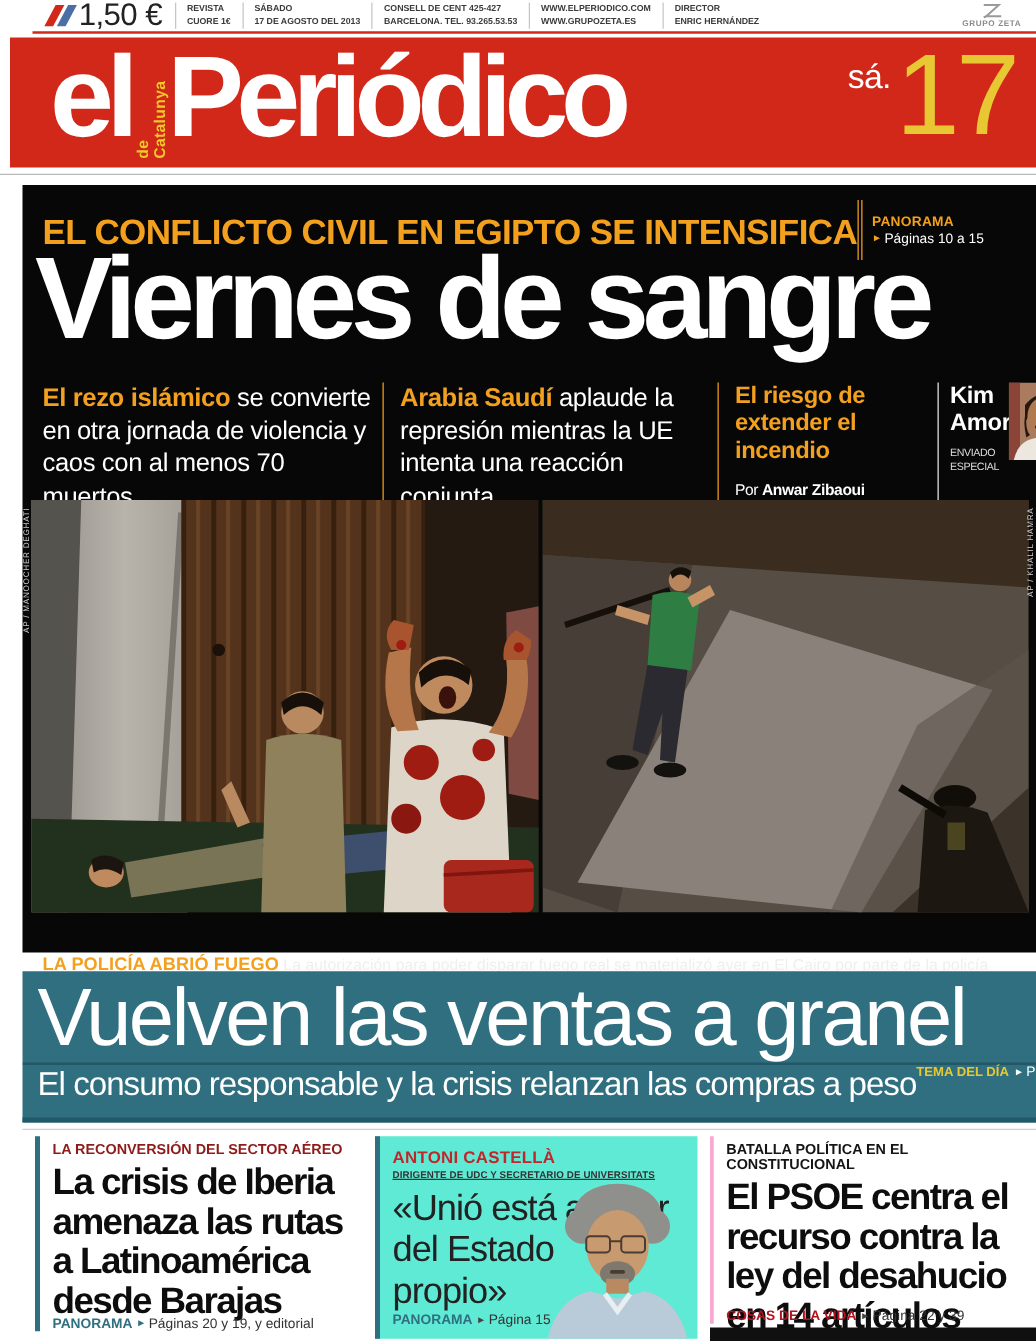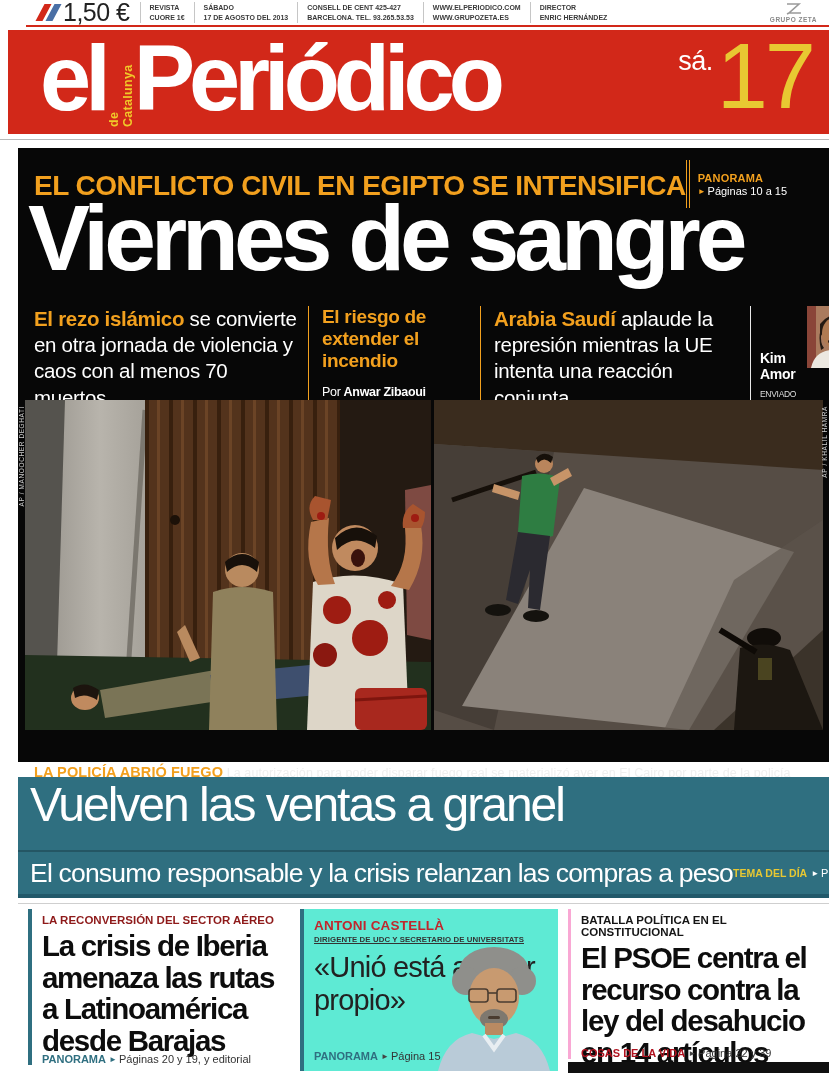--- a/index.html
+++ b/index.html
@@ -54,39 +54,39 @@
   .deck{position:absolute;top:158px;left:16px;right:6px;display:flex;}
   .deck-col{font-size:20.5px;line-height:1.28;color:#fff;letter-spacing:-0.3px;}
   .lead-word{color:#f2a01e;font-weight:bold;}
   .dc1{flex:0 0 266px;}
   .dc2{flex:0 0 246px;border-left:1px solid #f2a01e;padding-left:13px;margin-left:6px;}
   .dc3{flex:0 0 152px;border-left:1px solid #f2a01e;padding-left:13px;margin-left:8px;}
   .opinion-title{color:#f2a01e;font-size:19px;font-weight:bold;line-height:1.15;letter-spacing:-0.3px;}
   .opinion-by{color:#fff;font-size:12.5px;margin-top:12px;}
   .opinion-by b{margin-left:3px;}
   .dc4{flex:1;border-left:1px solid #e8e8e8;padding-left:9px;margin-left:10px;display:flex;gap:5px;}
-  .kim-name{color:#fff;font-weight:bold;font-size:14px;line-height:1.15;width:38px;margin-top:44px;}
+  .kim-name{color:#fff;font-weight:bold;font-size:19px;line-height:1.15;width:38px;}
   .kim-role{color:#ddd;font-size:8.5px;margin-top:7px;line-height:1.35;width:42px;}
   .kim-txt{display:flex;flex-direction:column;}
   .photos{position:absolute;top:252px;left:7px;display:flex;gap:3px;}
   .photo{line-height:0;}
   .credit{position:absolute;color:#cfcfcf;font-size:6.5px;letter-spacing:0.6px;
           writing-mode:vertical-rl;transform:rotate(180deg);white-space:nowrap;}
   .credit-left{left:0px;top:258px;}
   .credit-right{right:1px;top:258px;}
   .caption{position:absolute;top:616px;left:16px;right:10px;font-size:12.5px;color:#efefef;letter-spacing:0.1px;}
   .caption .lead-word{font-size:14.5px;}
 
   
   .tema{position:absolute;left:18px;right:0;top:777px;height:117px;background:#2f6f80;
         border-bottom:4px solid #22596a;box-sizing:content-box;}
-  .tema-headline{color:#fff;font-size:48px;font-weight:400;letter-spacing:-2px;
+  .tema-headline{color:#fff;font-size:65px;font-weight:400;letter-spacing:-2px;
                  padding:4px 0 0 12px;line-height:1.02;white-space:nowrap;}
   .tema-sub-row{position:absolute;left:0;right:0;bottom:0;height:42px;border-top:2px solid rgba(0,0,0,0.22);
-                display:flex;align-items:center;padding:0 10px 0 12px;}
+                display:flex;padding:0 10px 0 12px;}
   .tema-sub{color:#fff;font-size:26.5px;letter-spacing:-0.8px;flex:1;white-space:nowrap;}
   .tema-meta{display:flex;align-items:baseline;gap:4px;}
   .tema-section{color:#e8c832;font-weight:bold;font-size:10.5px;white-space:nowrap;}
   .tema-pages{color:#fff;font-size:11px;white-space:nowrap;}
 
   
   .rule-bottom{position:absolute;top:903px;left:18px;right:0;height:1px;background:#cfcfcf;}
   .b-col{position:absolute;top:909px;box-sizing:border-box;}
   .b-col1{left:28px;width:266px;height:156px;border-left:4px solid #2f6f80;padding-left:10px;}
   .b-col3{left:568px;width:261px;height:150px;border-left:3px solid #f9a8d4;padding-left:10px;}
@@ -171,28 +171,28 @@
           <span class="p-pages"><span class="arrow arrow-orange">►</span><span>Páginas 10 a 15</span></span>
         </div>
       </div>
     </div>
     <div class="main-headline">Viernes de sangre</div>
 
     <div class="deck">
       <div class="deck-col dc1">
         <span class="lead-word">El rezo islámico</span><span> se convierte en otra jornada de violencia y caos con al menos 70 muertos</span>
       </div>
+      <div class="deck-col dc2">
+        <span class="lead-word">Arabia Saudí</span><span> aplaude la represión mientras la UE intenta una reacción conjunta</span>
+      </div>
       <div class="deck-col dc3">
         <div class="opinion-title">El riesgo de extender el incendio</div>
         <div class="opinion-by">
           <span>Por</span><b>Anwar Zibaoui</b>
         </div>
-      </div>
-      <div class="deck-col dc2">
-        <span class="lead-word">Arabia Saudí</span><span> aplaude la represión mientras la UE intenta una reacción conjunta</span>
       </div>
       <div class="deck-col dc4">
         <div class="kim-txt">
           <span class="kim-name">Kim Amor</span>
           <span class="kim-role">ENVIADO ESPECIAL</span>
         </div>
         <span class="kim-photo">
           <svg width="52" height="62" viewBox="0 0 52 62">
             <rect width="52" height="62" fill="#aa7b5e"></rect>
             <rect width="9" height="62" fill="#8a4538"></rect>
@@ -308,20 +308,21 @@
       <span class="b-sec-teal">PANORAMA</span>
       <span class="arrow arrow-teal">►</span><span>Páginas 20 y 19, y editorial</span>
     </div>
   </div>
 
   <div class="b-col b-col2">
     <div class="c2-name">ANTONI CASTELLÀ</div>
     <div class="c2-role">DIRIGENTE DE UDC Y SECRETARIO DE UNIVERSITATS</div>
     <div class="c2-quote">
       <div>«Unió está a favor</div>
+      <div>del Estado</div>
       <div>propio»</div>
     </div>
     <div class="c2-photo">
       <svg width="128" height="134" viewBox="0 0 128 134">
         <ellipse cx="64" cy="34" rx="35" ry="24" fill="#8f8f8b"></ellipse>
         <circle cx="36" cy="44" r="14" fill="#8f8f8b"></circle>
           <circle cx="92" cy="44" r="14" fill="#8f8f8b"></circle>
         <ellipse cx="64" cy="60" rx="25" ry="29" fill="#c89a70"></ellipse>
         <rect x="39" y="52" width="19" height="13" rx="3" fill="none" stroke="#4a3c30" stroke-width="1.6"></rect>
         <rect x="67" y="52" width="19" height="13" rx="3" fill="none" stroke="#4a3c30" stroke-width="1.6"></rect>

